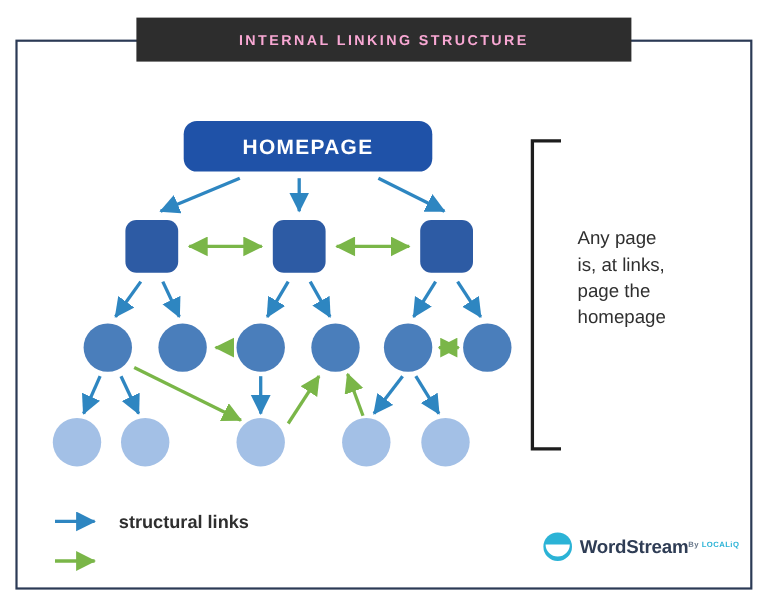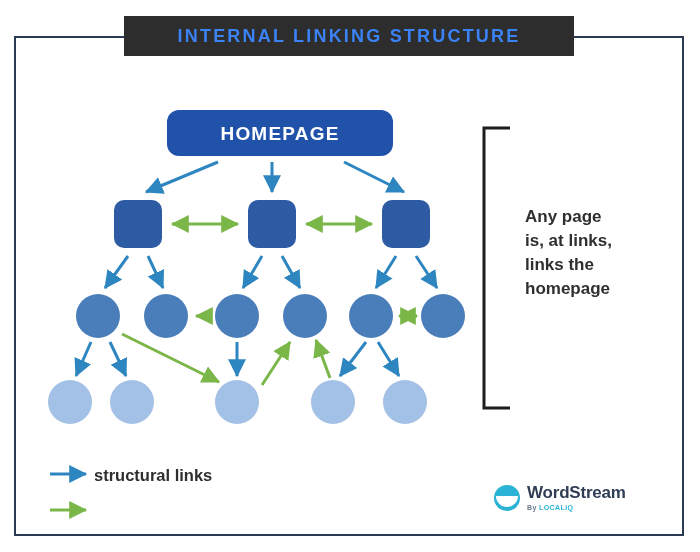--- a/index.html
+++ b/index.html
@@ -34,22 +34,22 @@
     top: 16px;
     width: 450px;
     height: 40px;
     background: #2d2d2d;
     display: flex;
     align-items: center;
     justify-content: center;
     z-index: 5;
   }
   .title-text {
-    color: #3b82f6;
-    font-size: 18px;
+    color: #f9a8d4;
+    font-size: 13px;
     font-weight: bold;
     letter-spacing: 2.2px;
     font-family: "Liberation Sans", sans-serif;
     text-align: right;
   }
   svg.diagram {
     position: absolute;
     left: 0;
     top: 0;
     width: 700px;
@@ -60,40 +60,40 @@
     font-weight: bold;
     fill: #ffffff;
     letter-spacing: 1.2px;
   }
   .callout {
     position: absolute;
     left: 525px;
     top: 205px;
     width: 160px;
     font-size: 17px;
-    font-weight: bold;
+    font-weight: normal;
     color: #2f2f2f;
     line-height: 1.42;
   }
   .legend {
     position: absolute;
     left: 48px;
     top: 458px;
     width: 330px;
   }
   .legend-row {
     display: flex;
     align-items: center;
     height: 34px;
   }
   .legend-label {
     font-size: 16.5px;
     font-weight: bold;
     color: #2f2f2f;
-    margin-left: 0;
+    margin-left: 14px;
   }
   .brand {
     position: absolute;
     left: 494px;
     top: 484px;
     display: flex;
     align-items: center;
   }
   .brand-mark {
     width: 26px;
@@ -109,21 +109,21 @@
     position: absolute;
     left: 2px;
     top: 11px;
     width: 22px;
     height: 11px;
     background: #ffffff;
     border-radius: 0 0 11px 11px;
   }
   .brand-text {
     display: flex;
-    flex-direction: column;
+    flex-direction: row;
     line-height: 1;
     justify-content: flex-end;
   }
   .brand-name {
     font-size: 17px;
     font-weight: bold;
     color: #2f3d55;
     letter-spacing: -0.2px;
   }
   .brand-sub {
@@ -253,21 +253,21 @@
       <path d="M50,474 L86,474" marker-end="url(#arrowBlue)"></path>
     </g>
     <g stroke="#7ab648" stroke-width="3" fill="none">
       <path d="M50,510 L86,510" marker-end="url(#arrowGreen)"></path>
     </g>
   </svg>
 
   <div class="callout">
     <div>Any page</div>
     <div>is, at links,</div>
-    <div>links the</div>
+    <div>page the</div>
     <div>homepage</div>
   </div>
 
   <div class="legend">
     <div class="legend-row">
       <span style="width:46px"></span>
       <span class="legend-label">structural links</span>
     </div>
   </div>
 

